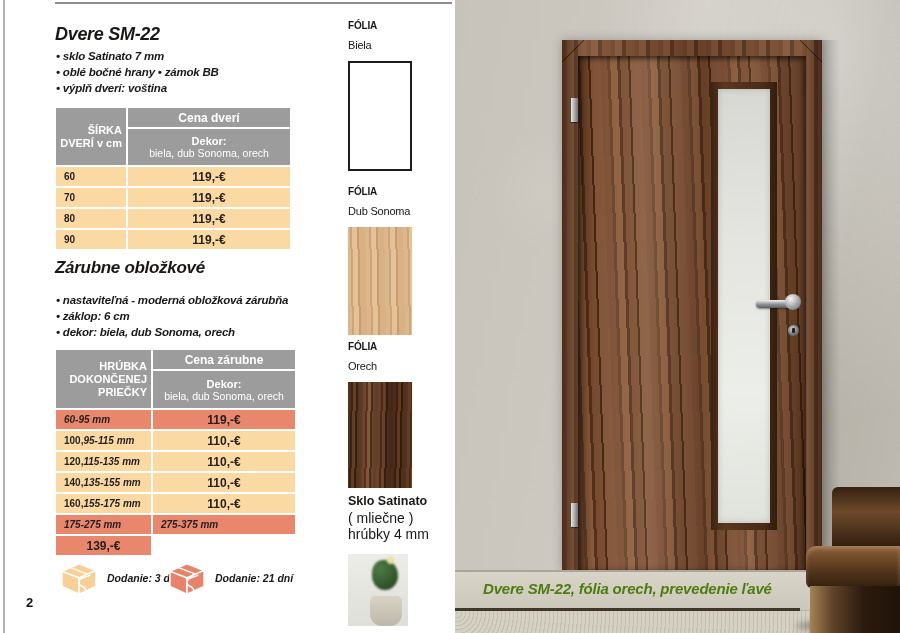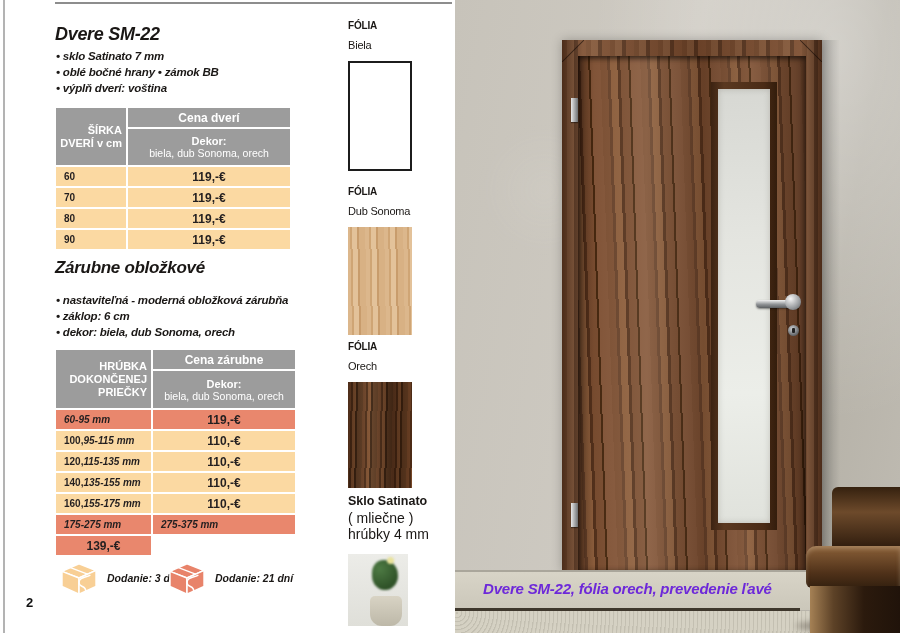--- a/index.html
+++ b/index.html
@@ -107,21 +107,21 @@
      background:linear-gradient(90deg,#e9e9e9,#9fa1a3 60%,#6d6f71);box-shadow:0 1px 1px rgba(0,0,0,.4);}
   .hinge1{top:98px;} .hinge2{top:503px;}
   .frameshadow{position:absolute;left:367px;top:40px;width:18px;height:532px;
      background:linear-gradient(90deg,rgba(0,0,0,.22),rgba(0,0,0,0));}
   .floor{position:absolute;left:0;top:570px;width:445px;height:38px;
      background:linear-gradient(180deg,#d8d4c7,#cbc7ba);border-top:2px solid #aaa69b;}
   .floorline{position:absolute;left:0;top:608px;width:345px;height:3px;background:#3e372c;}
   .carpet{position:absolute;left:0;top:611px;width:445px;height:22px;background-color:#d5d1c3;
      background-image:repeating-radial-gradient(circle at 2px 2px,#c3bfb1 0 .8px,transparent 1.6px 4px);}
   .caption{position:absolute;left:28px;top:580px;font-style:italic;font-weight:bold;font-size:15px;
-     color:#6d28d9;letter-spacing:-.2px;}
+     color:#4d7c0f;letter-spacing:-.2px;}
   .sofa-back{position:absolute;left:377px;top:487px;width:68px;height:63px;border-radius:6px 0 0 0;
      background:linear-gradient(180deg,#35210f,#6d4a2b 40%,#2c1a0c);}
   .sofa-seat{position:absolute;left:351px;top:546px;width:94px;height:42px;border-radius:10px 0 0 6px;
      background:linear-gradient(180deg,#8a6038,#4f3119 65%,#33200f);box-shadow:inset 0 3px 4px rgba(255,240,210,.25);}
   .sofa-base{position:absolute;left:355px;top:586px;width:90px;height:47px;
      background:linear-gradient(90deg,#a58155 0%,#5d4227 26%,#2b1a0d 60%,#20130a 100%);}
   .sofa-shadow{position:absolute;left:340px;top:620px;width:110px;height:12px;border-radius:50%;
      background:rgba(40,30,20,.35);filter:blur(3px);}
 
   .dbox{flex:0 0 auto;}

